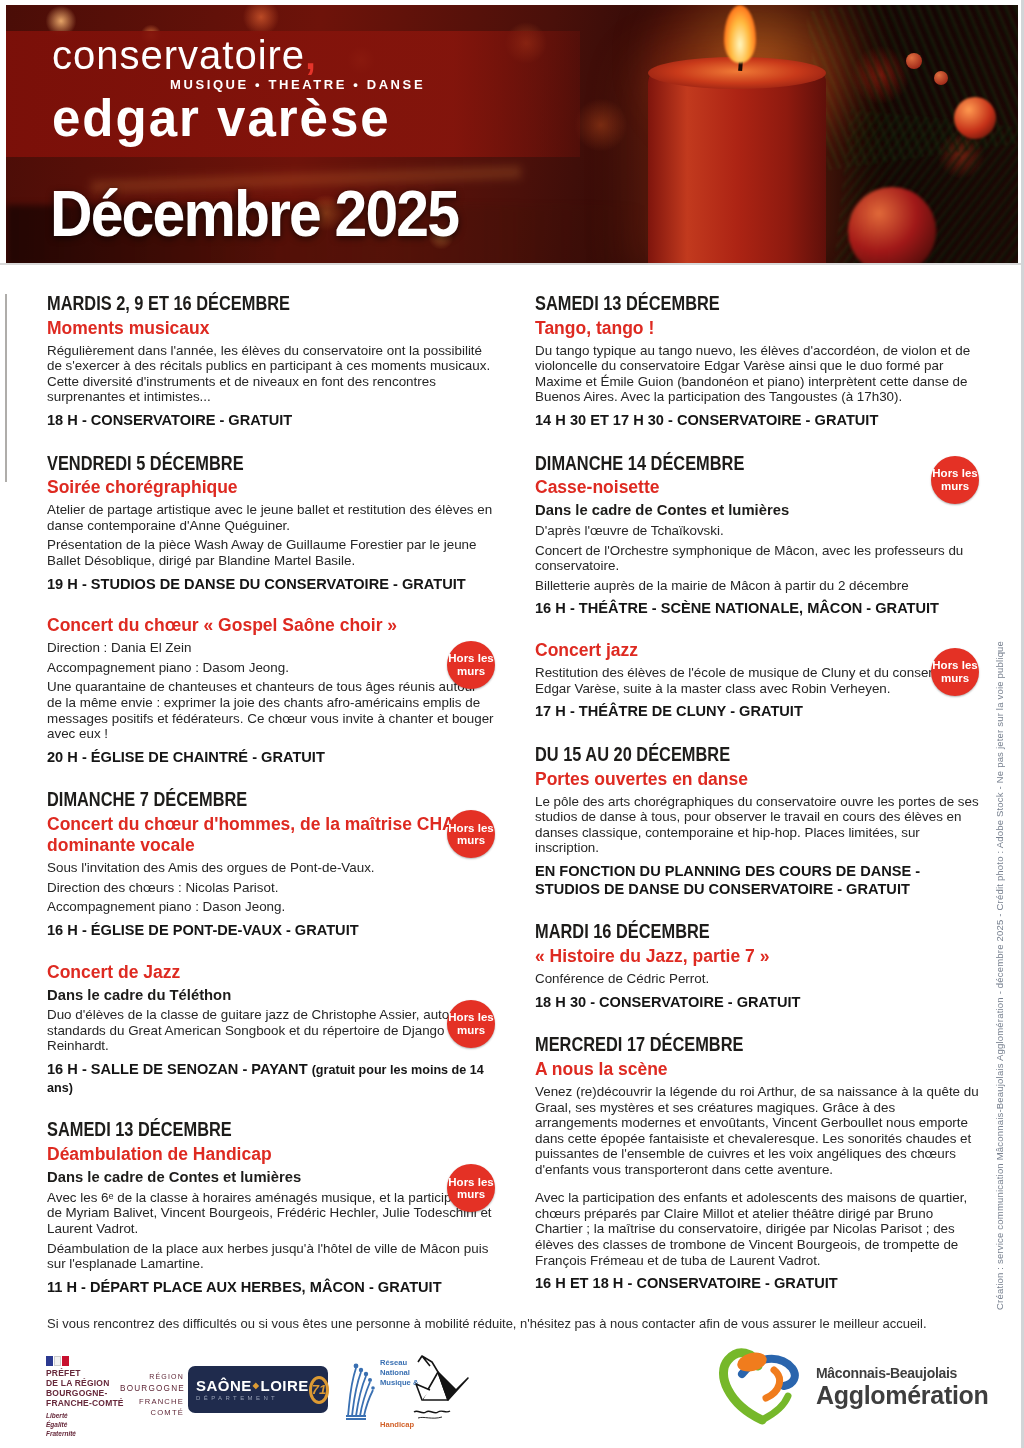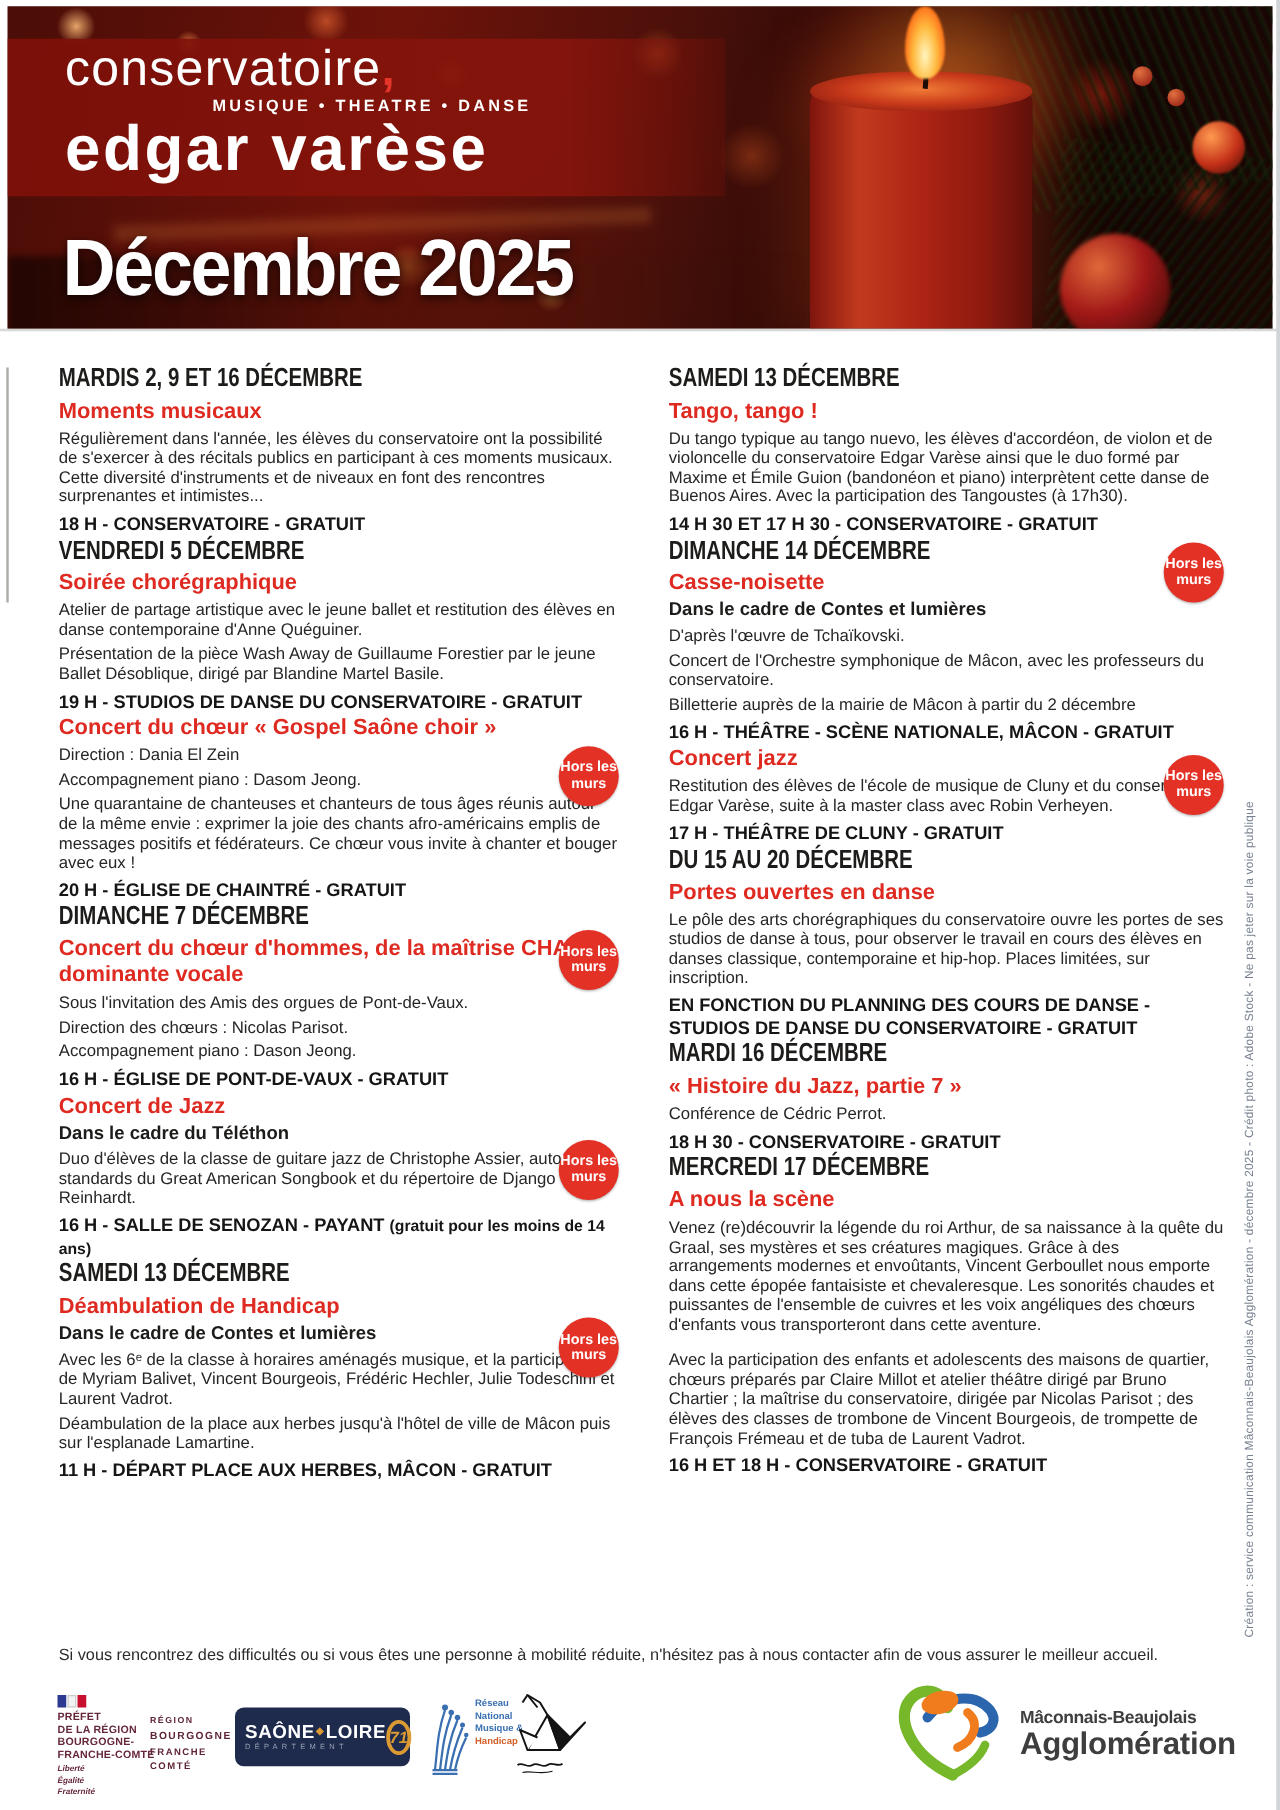--- a/index.html
+++ b/index.html
@@ -54,53 +54,53 @@
   .logo-mark{position:static;color:#e5342a;font-size:38px;font-weight:700;}
   .logo-tagline{position:static;display:block;font-size:13px;font-weight:700;letter-spacing:2.6px;margin:0 0 0 118px;line-height:1.1;}
   .logo-sub{position:static;display:block;font-size:51px;font-weight:700;letter-spacing:2px;line-height:1;margin-top:1px;}
   .hero-title{left:44px;top:172px;margin:0;color:#fff;font-size:64px;font-weight:900;letter-spacing:-2px;
     transform:scaleX(.92);transform-origin:left center;text-shadow:0 2px 8px rgba(0,0,0,.65);}
   
   .content{position:absolute;left:47px;top:292px;width:932px;display:flex;gap:40px;}
   .col{width:448px;}
   .col.right{width:444px;}
   .event{position:relative;}
-  .event + .event{}
+  .event + .event{margin-top:22px;}
   .day{font-size:21px;font-weight:900;color:#1d1c1a;margin:0 0 3px;line-height:1.08;
     transform:scaleX(.78);transform-origin:left center;white-space:nowrap;}
   .etitle{font-size:17.5px;font-weight:700;color:#de2a21;margin:0 0 4px;line-height:1.2;}
   .subtitle{font-size:14.8px;font-weight:700;color:#1d1c1a;margin:0 0 3px;line-height:1.2;}
   .body{font-size:13.4px;color:#262626;margin:0 0 4px;line-height:1.16;}
   .body.gap{margin-top:13px;}
   .info{font-size:14.6px;font-weight:700;color:#151515;margin:7px 0 0;line-height:1.22;}
   .note{font-size:12.6px;}
   .badge{position:absolute;right:0;width:48px;height:48px;border-radius:50%;background:#e43125;color:#fff;
     display:flex;flex-direction:column;align-items:center;justify-content:center;
     font-size:11.5px;font-weight:700;line-height:1.12;text-align:center;box-shadow:0 1px 2px rgba(0,0,0,.3);}
   
   .notice{position:absolute;left:47px;top:1316px;width:910px;font-size:13px;color:#2b2b2b;margin:0;}
   .lg-prefet{position:absolute;left:46px;top:1356px;color:#66283a;}
   .flag{display:flex;gap:1px;margin-bottom:2px;}
   .flag i{display:block;width:7px;height:10px;}
   .prefet-lines{font-size:8.5px;font-weight:800;line-height:1.18;letter-spacing:.2px;}
   .prefet-motto{font-size:6.5px;font-style:italic;line-height:1.35;margin-top:4px;font-weight:700;}
-  .lg-region{position:absolute;left:120px;top:1372px;width:64px;text-align:left;color:#5e2535;font-weight:700;}
+  .lg-region{position:absolute;left:120px;top:1372px;width:64px;text-align:right;color:#5e2535;font-weight:400;}
   .lg-region span{display:block;letter-spacing:1.2px;line-height:1.55;}
   .rg0{font-size:7px;} .rg1{font-size:8.2px;} .rg2{font-size:7.6px;} .rg3{font-size:7.6px;}
   .lg-saone{position:absolute;left:188px;top:1366px;width:140px;height:47px;background:#1f2b4d;border-radius:7px;
     display:flex;align-items:center;padding:0 8px;box-sizing:border-box;}
   .saone-text{flex:1;}
   .saone-name{color:#fff;font-weight:800;font-size:15px;letter-spacing:.5px;white-space:nowrap;line-height:1;}
   .saone-amp{color:#dc9a33;font-size:8px;vertical-align:3px;padding:0 1px;}
   .saone-sub{color:#97a0b5;font-size:6px;letter-spacing:3.4px;margin-top:2px;line-height:1;}
   .saone-emblem{width:28px;height:28px;border:3px solid #dc9a33;border-radius:50%;display:flex;align-items:center;justify-content:center;
     color:#dc9a33;font-weight:800;font-style:italic;font-size:13px;box-sizing:border-box;}
   .lg-reseau{position:absolute;left:340px;top:1358px;display:flex;align-items:flex-start;gap:4px;}
   .reseau-text span{display:block;font-size:7.6px;font-weight:800;color:#3a70b2;line-height:1.3;}
-  .reseau-text span:last-child{color:#d2622a;}
+  .reseau-text span:last-child{color:#d2622a;margin-top:32px;}
   .lg-origami{position:absolute;left:408px;top:1350px;}
   .lg-mba{position:absolute;left:712px;top:1346px;display:flex;align-items:center;gap:8px;}
   .mba-text .l1{font-size:14px;font-weight:800;color:#3e3e3e;line-height:1.1;letter-spacing:-.3px;}
   .mba-text .l2{font-size:25px;font-weight:800;color:#3e3e3e;line-height:1.05;letter-spacing:-.3px;}
   .side-credit{position:absolute;left:994px;top:610px;height:700px;writing-mode:vertical-rl;transform:rotate(180deg);
     font-size:9.5px;color:#77808f;letter-spacing:.2px;white-space:nowrap;}
   .scan-line-left{position:absolute;left:5px;top:294px;width:2px;height:188px;background:#8d8a86;opacity:.7;}
   .scan-edge-right{position:absolute;right:0;top:0;width:3px;height:100%;background:#d2d5d7;}
   .hero-sep{position:absolute;left:0;top:263px;width:1024px;height:2px;background:#d8d8d8;}
 </style>

